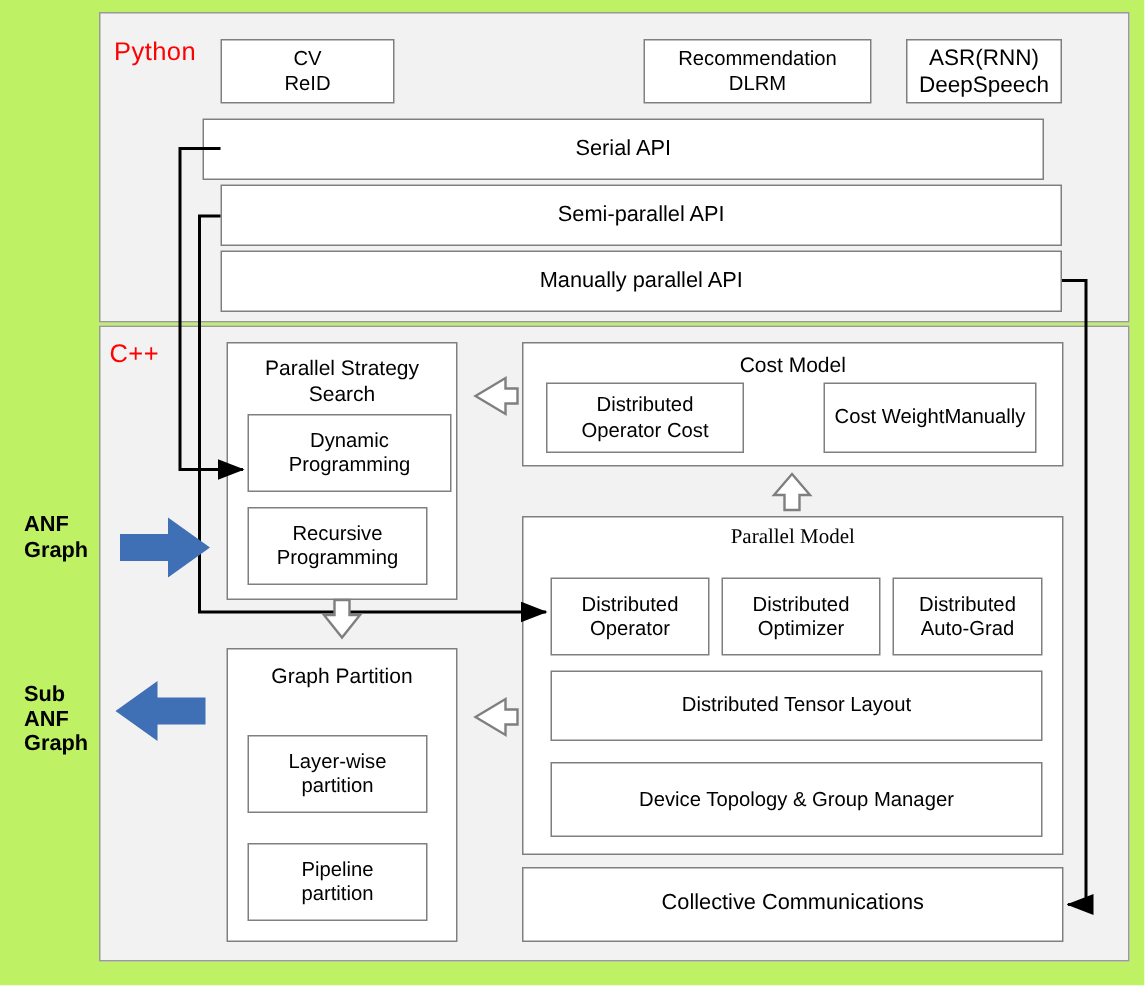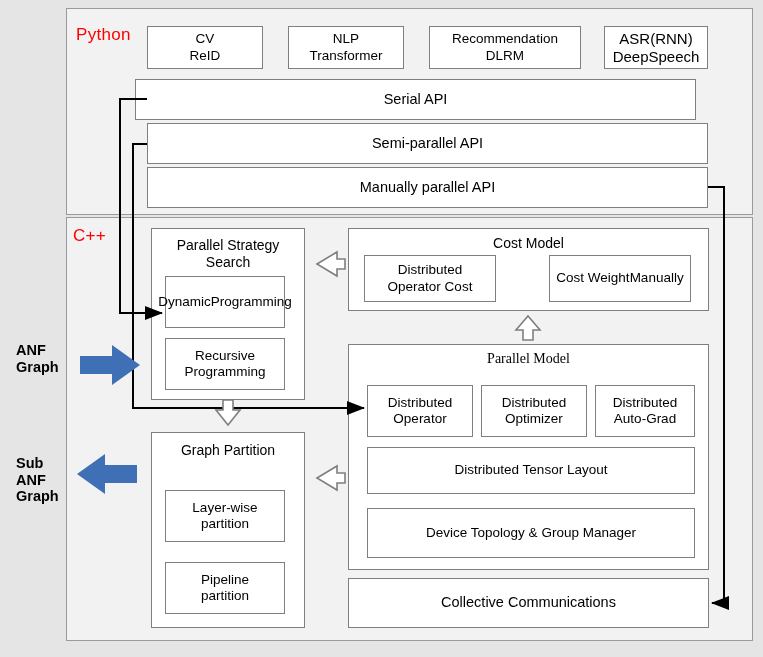--- a/index.html
+++ b/index.html
@@ -9,21 +9,21 @@
   }
   body {
     font-family: "Liberation Sans", sans-serif;
     color: #000000;
   }
   #canvas {
     position: relative;
     width: 763px;
     height: 657px;
     overflow: hidden;
-    background: #e5e5e5;
+    background: #bef264;
   }
   .abs { position: absolute; box-sizing: border-box; }
 
   
   .panel {
     background: #f2f2f2;
     border: 1px solid #9a9a9a;
   }
   .lang-label {
     color: #ff0000;
@@ -80,24 +80,20 @@
 
 <div id="canvas">
 
   <div class="abs panel" style="left:66px; top:8px; width:687px; height:207px;"></div>
   <div class="abs lang-label" style="left:76px; top:25px; width:110px;">Python</div>
 
   <div class="abs box" style="left:147px; top:26px; width:116px; height:43px; flex-direction:column;">
     <span>CV</span>
     <span>ReID</span>
   </div>
-  <div class="abs box" style="left:288px; top:26px; width:116px; height:43px; flex-direction:column;">
-    <span>NLP</span>
-    <span>Transformer</span>
-  </div>
   <div class="abs box" style="left:429px; top:26px; width:152px; height:43px; flex-direction:column;">
     <span>Recommendation</span>
     <span>DLRM</span>
   </div>
   <div class="abs box small" style="left:604px; top:26px; width:104px; height:43px; flex-direction:column;">
     <span>ASR(RNN)</span>
     <span>DeepSpeech</span>
   </div>
 
   <div class="abs box api" style="left:135px; top:79px; width:561px; height:41px;">
@@ -112,21 +108,21 @@
 
   <div class="abs panel" style="left:66px; top:217px; width:687px; height:424px;"></div>
   <div class="abs lang-label" style="left:73px; top:226px; width:80px;">C++</div>
 
   <div class="abs outer-group" style="left:151px; top:228px; width:154px; height:172px;">
     <div class="group-title" style="top:8px;">
       <span>Parallel Strategy</span><br>
       <span>Search</span>
     </div>
   </div>
-  <div class="abs box" style="left:165px; top:276px; width:120px; height:52px; flex-direction:row;">
+  <div class="abs box" style="left:165px; top:276px; width:136px; height:52px; flex-direction:column;">
     <span>Dynamic</span>
     <span>Programming</span>
   </div>
   <div class="abs box" style="left:165px; top:338px; width:120px; height:52px; flex-direction:column;">
     <span>Recursive</span>
     <span>Programming</span>
   </div>
 
   <div class="abs outer-group" style="left:151px; top:432px; width:154px; height:196px;">
     <div class="group-title" style="top:9px;">Graph Partition</div>

